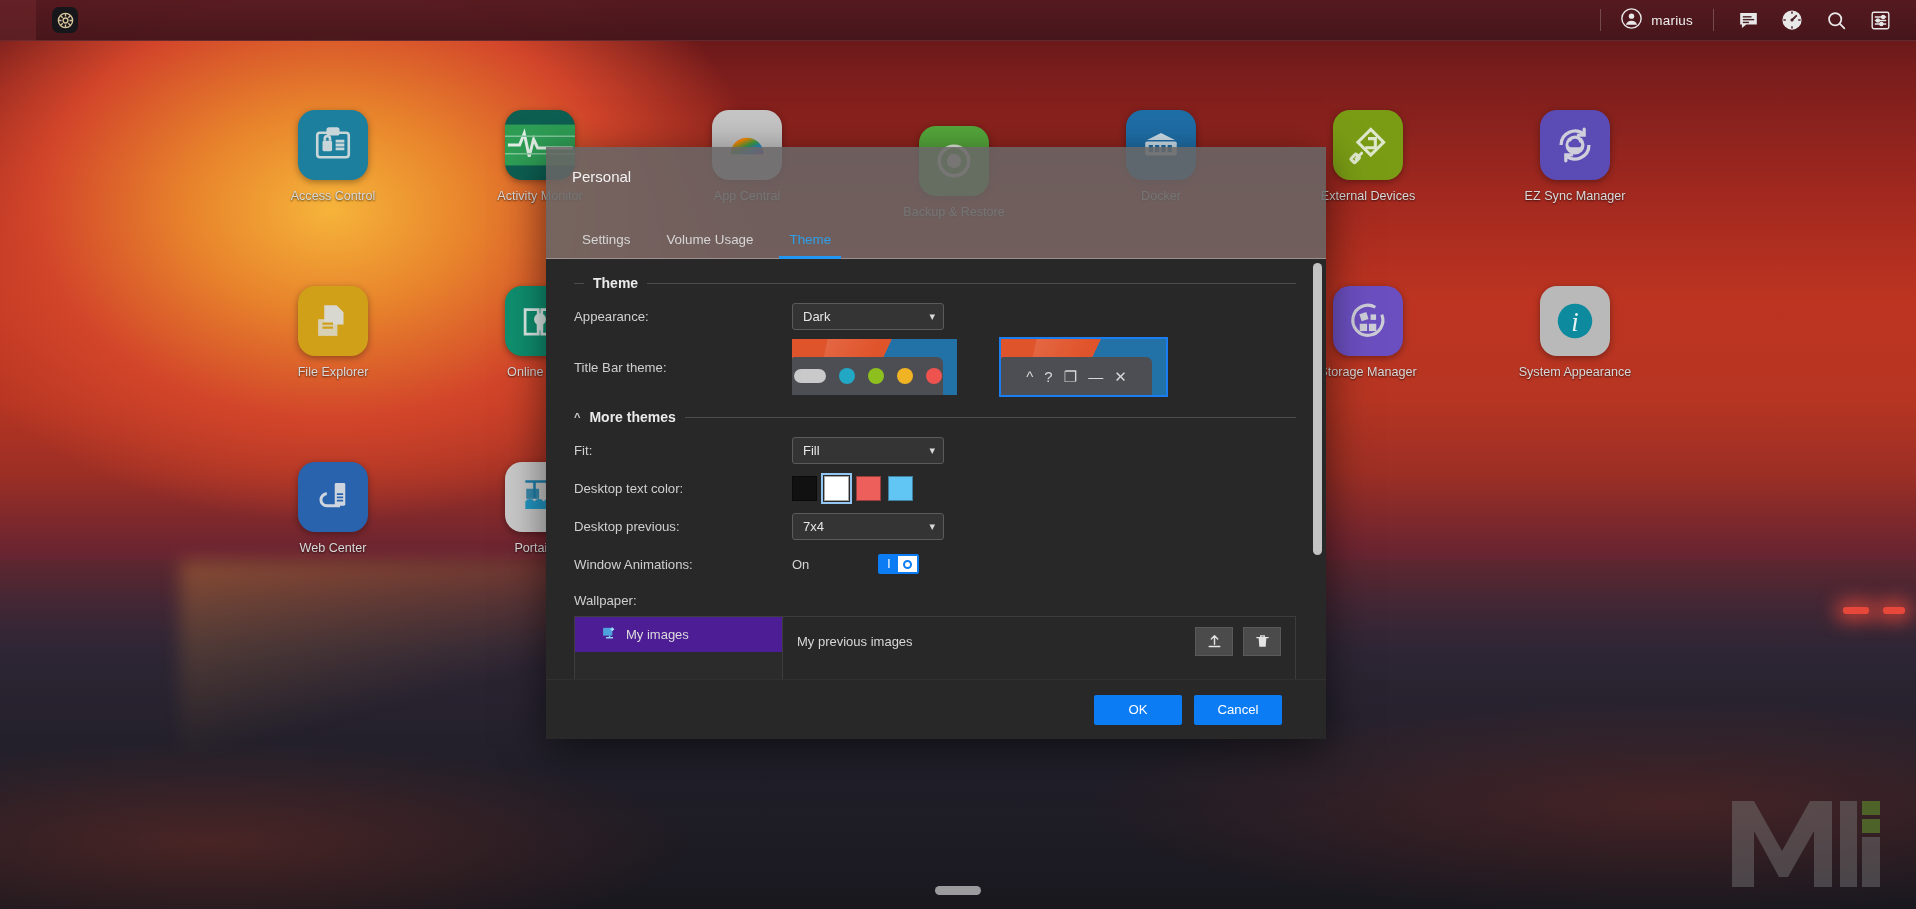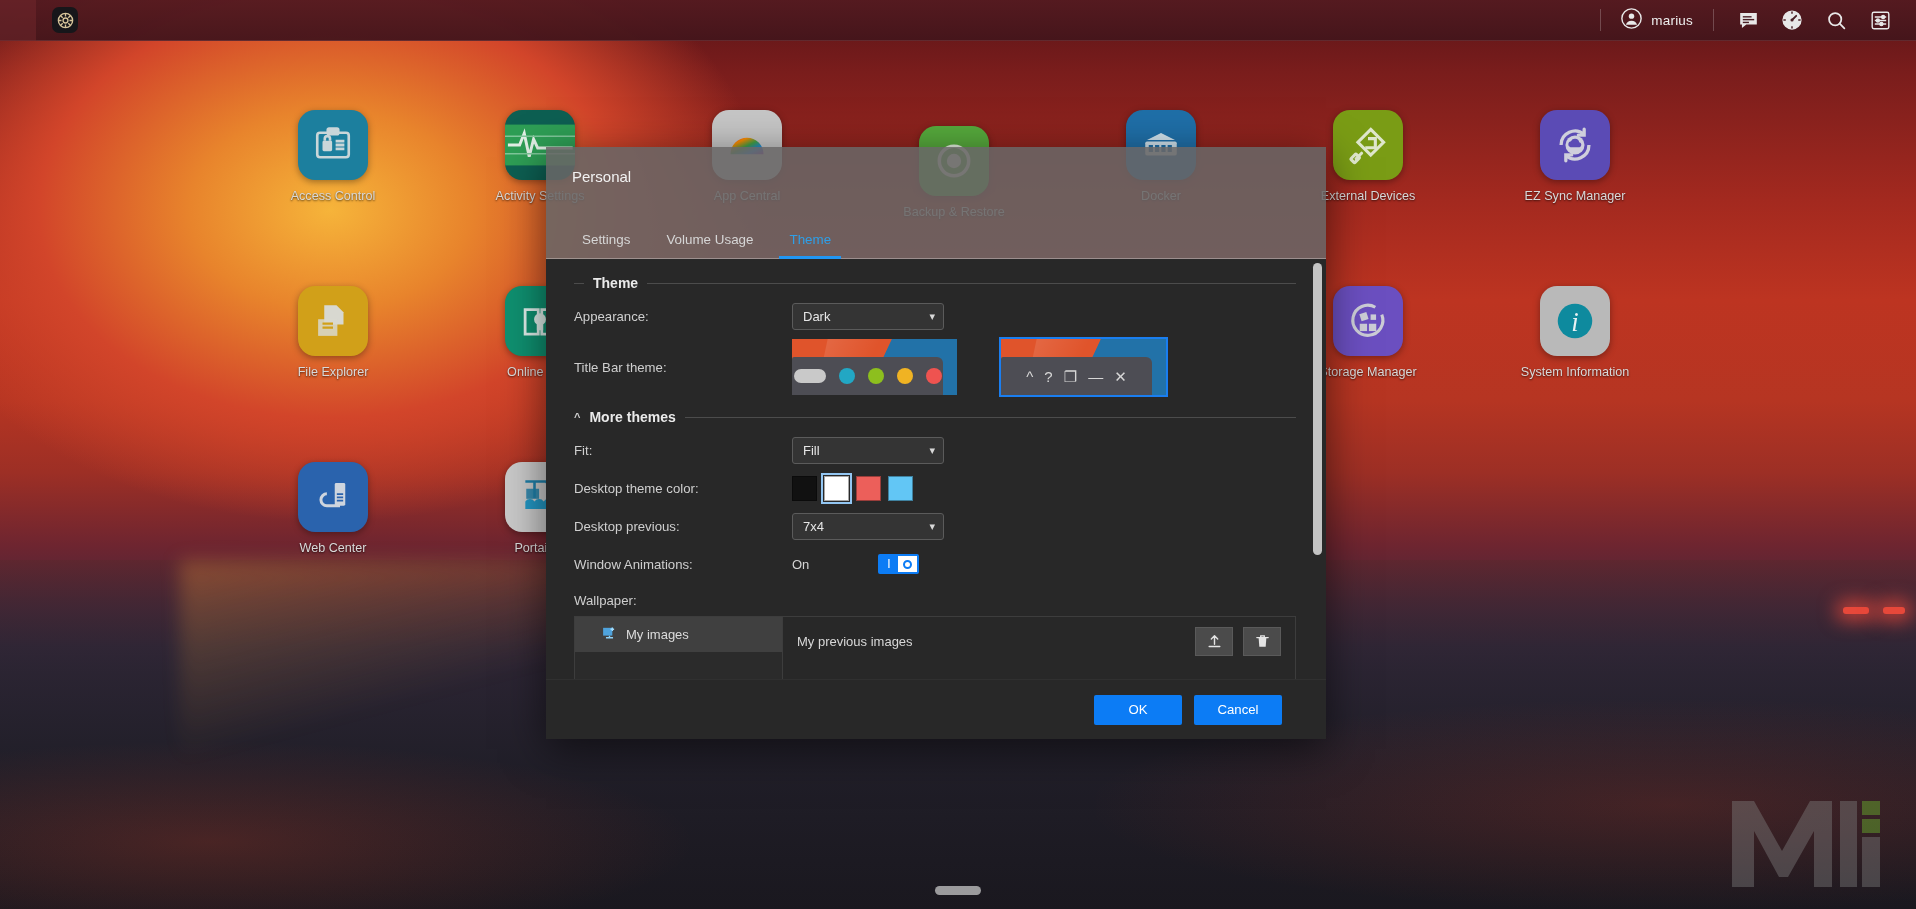--- a/index.html
+++ b/index.html
@@ -254,21 +254,21 @@
   
   .wp-label { color: #cfcfcf; font-size: 13.2px; margin: 12px 0 8px; }
   .wp-panel {
     display: flex; border: 1px solid #3d3d3d; height: 120px; overflow: hidden;
   }
   .wp-side { width: 208px; background: #2b2b2b; border-right: 1px solid #3d3d3d; flex: none; }
   .wp-side-item {
     height: 35px; display: flex; align-items: center; gap: 10px;
     padding-left: 26px; font-size: 13px; color: #dcdcdc; cursor: pointer;
   }
-  .wp-side-item.active { background: #404040; gap: 8px; }
+  .wp-side-item.active { background: #4c1d95; gap: 8px; }
   .wp-main { flex: 1; background: #282828; position: relative; padding: 10px 14px; }
   .wp-main-head { display: flex; align-items: center; }
   .wp-main-title { color: #d8d8d8; font-size: 13px; }
   .wp-actions { margin-left: auto; display: flex; gap: 10px; }
   .wp-act-btn {
     width: 38px; height: 29px; background: #4b4b4b; border: 1px solid #5a5a5a;
     display: flex; align-items: center; justify-content: center; cursor: pointer;
   }
 </style>
 </head>
@@ -356,21 +356,21 @@
   </div>
 
   <div class="dicon" style="left:465px;top:110px;">
     <div class="tile" style="background:#0d5f52;overflow:hidden;">
       <svg width="70" height="70" viewBox="0 0 24 24">
         <rect x="0" y="5" width="24" height="14" fill="#2e9e55"></rect>
         <path d="M1 12h4l1.6-4 1.7 8 1.5-6 1.4 3h12" fill="none" stroke="#e3efe6" stroke-width="1"></path>
         <path d="M0 9h24M0 15h24" stroke="#7fc79a" stroke-width=".5"></path>
       </svg>
     </div>
-    <div class="lbl">Activity Settings</div>
+    <div class="lbl">Activity Monitor</div>
   </div>
 
   <div class="dicon" style="left:672px;top:110px;">
     <div class="tile" style="background:#c6c6c6;">
       <svg width="44" height="44" viewBox="0 0 24 24">
         <defs>
             <linearGradient id="rb" x1="0" y1="0" x2="1" y2="1">
           <stop offset="0%" stop-color="#e53935"></stop>
               <stop offset="25%" stop-color="#fb8c00"></stop>
           <stop offset="50%" stop-color="#43a047"></stop>
@@ -488,21 +488,21 @@
     <div class="lbl">Storage Manager</div>
   </div>
 
   <div class="dicon" style="left:1500px;top:286px;">
     <div class="tile" style="background:#b9b9b9;">
       <svg width="46" height="46" viewBox="0 0 24 24">
         <circle cx="12" cy="12" r="9" fill="#0e8a9e"></circle>
         <text x="12" y="17" text-anchor="middle" font-size="14" font-style="italic" font-family="Liberation Serif, serif" fill="#e8f2f4">i</text>
       </svg>
     </div>
-    <div class="lbl">System Information</div>
+    <div class="lbl">System Appearance</div>
   </div>
 
   <div class="dicon" style="left:258px;top:462px;">
     <div class="tile" style="background:#2a63ad;">
       <svg width="42" height="42" viewBox="0 0 24 24" fill="none" stroke="#ced5de" stroke-width="1.7">
         <path d="M8.5 10.2a3.4 3.4 0 1 0 0 6.8h7.5"></path>
         <rect x="13" y="4" width="6" height="13" rx=".8" fill="#ced5de" stroke="none"></rect>
         <circle cx="16" cy="7.3" r=".9" fill="#2a63ad"></circle>
         <path d="M14.2 10.4h3.6M14.2 12.2h3.6M14.2 14h3.6" stroke="#2a63ad" stroke-width="1"></path>
       </svg>
@@ -607,21 +607,21 @@
         <div class="row">
           <div class="lab">Fit:</div>
           <div class="sel">
             <span>Fill</span>
             <span class="chev">▾</span>
           </div>
         </div>
 
 
         <div class="row">
-          <div class="lab">Desktop theme color:</div>
+          <div class="lab">Desktop text color:</div>
           <div class="sw-strip">
             <span class="sw" style="background:#111111;"></span>
             <span class="sw selected" style="background:#ffffff;"></span>
             <span class="sw" style="background:#ec5f5a;"></span>
             <span class="sw" style="background:#62c6f5;"></span>
           </div>
         </div>
 
         <div class="row">
           <div class="lab">Desktop previous:</div>

